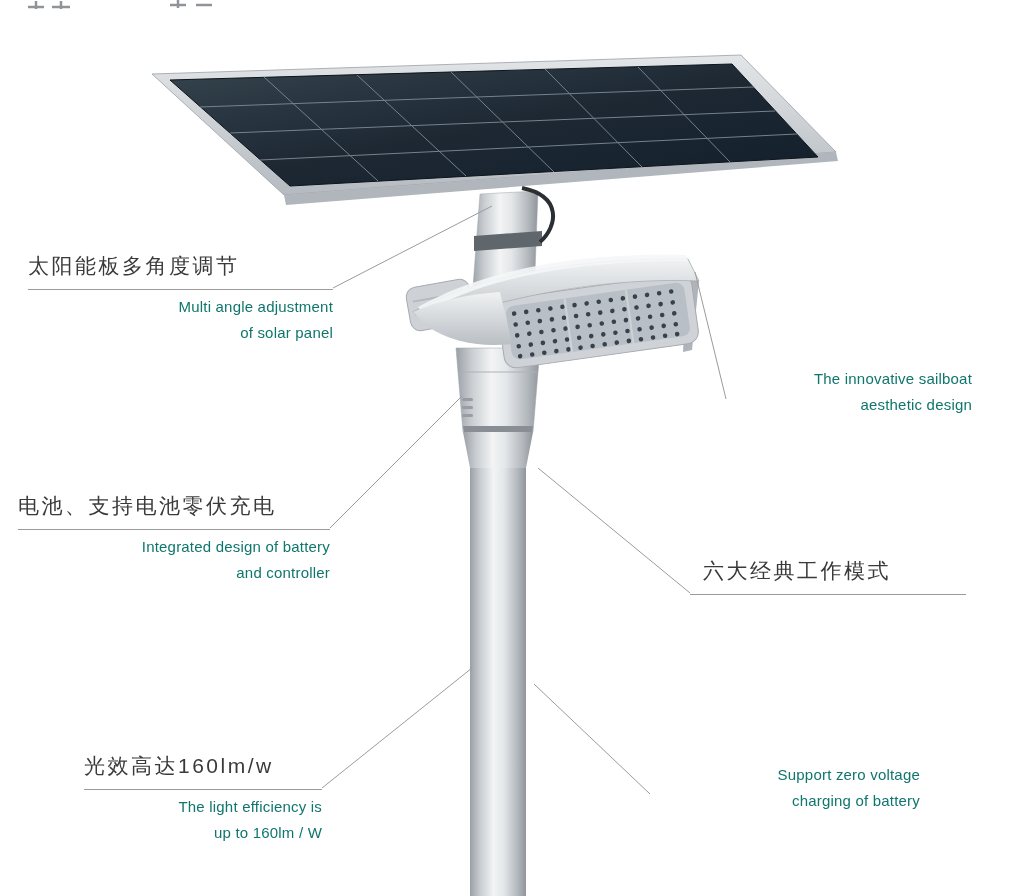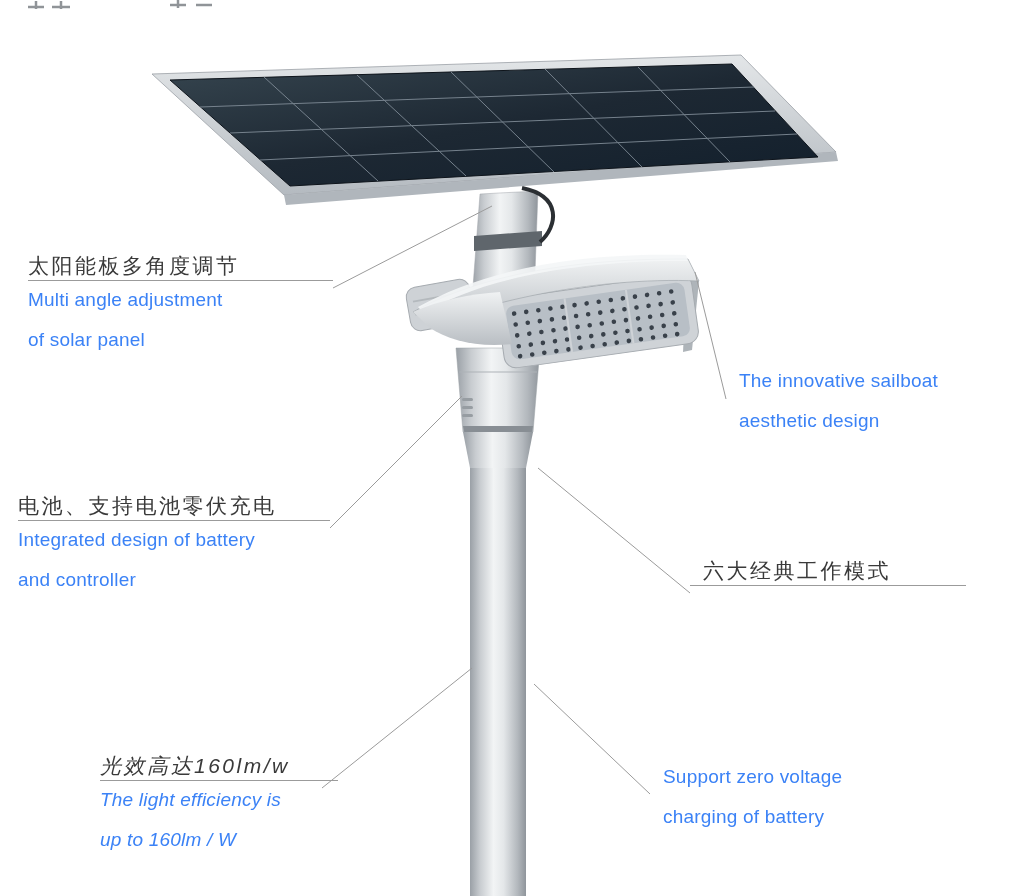--- a/index.html
+++ b/index.html
@@ -5,40 +5,42 @@
   html,body{margin:0;padding:0;background:#ffffff;}
   body{font-family:"Liberation Sans","DejaVu Sans",sans-serif;}
   .stage{position:relative;width:1023px;height:896px;background:#ffffff;overflow:hidden;}
   .art{position:absolute;left:0;top:0;width:1023px;height:896px;}
   .callout{position:absolute;}
   .callout .zh{
     display:block;
     font-size:21px;
     color:#3a3a3a;
     letter-spacing:2.5px;
+    padding-bottom:9px;
     border-bottom:1px solid #9b9b9b;
     white-space:nowrap;
   }
   .callout .en{
     display:block;
     margin-top:7px;
-    font-size:19px;
-    color:#3b82f6;
+    font-size:15px;
+    color:#0f766e;
     line-height:1.28;
     letter-spacing:.2px;
+    text-align:right;
   }
-  .callout .en + .en{margin-top:16px;}
+  .callout .en + .en{margin-top:7px;}
   .callout.right .zh{padding-left:13px;}
   .callout.right .en{padding-left:13px;}
   
   #c0{left:28px;  top:252px; width:305px;}
   #c1{left:726px; top:362px; width:246px;}
   #c2{left:18px;  top:492px; width:312px;}
   #c3{left:690px; top:557px; width:276px;}
-  #c4{left:100px;  top:752px; width:238px;font-style:italic;}
+  #c4{left:84px;  top:752px; width:238px;}
   #c5{left:650px; top:758px; width:270px;}
 </style>
 </head>
 <body>
 
 <div class="stage">
 
   <svg class="art" viewBox="0 0 1023 896" aria-hidden="true">
     <defs>
       <linearGradient id="poleGrad" x1="0" y1="0" x2="1" y2="0">

